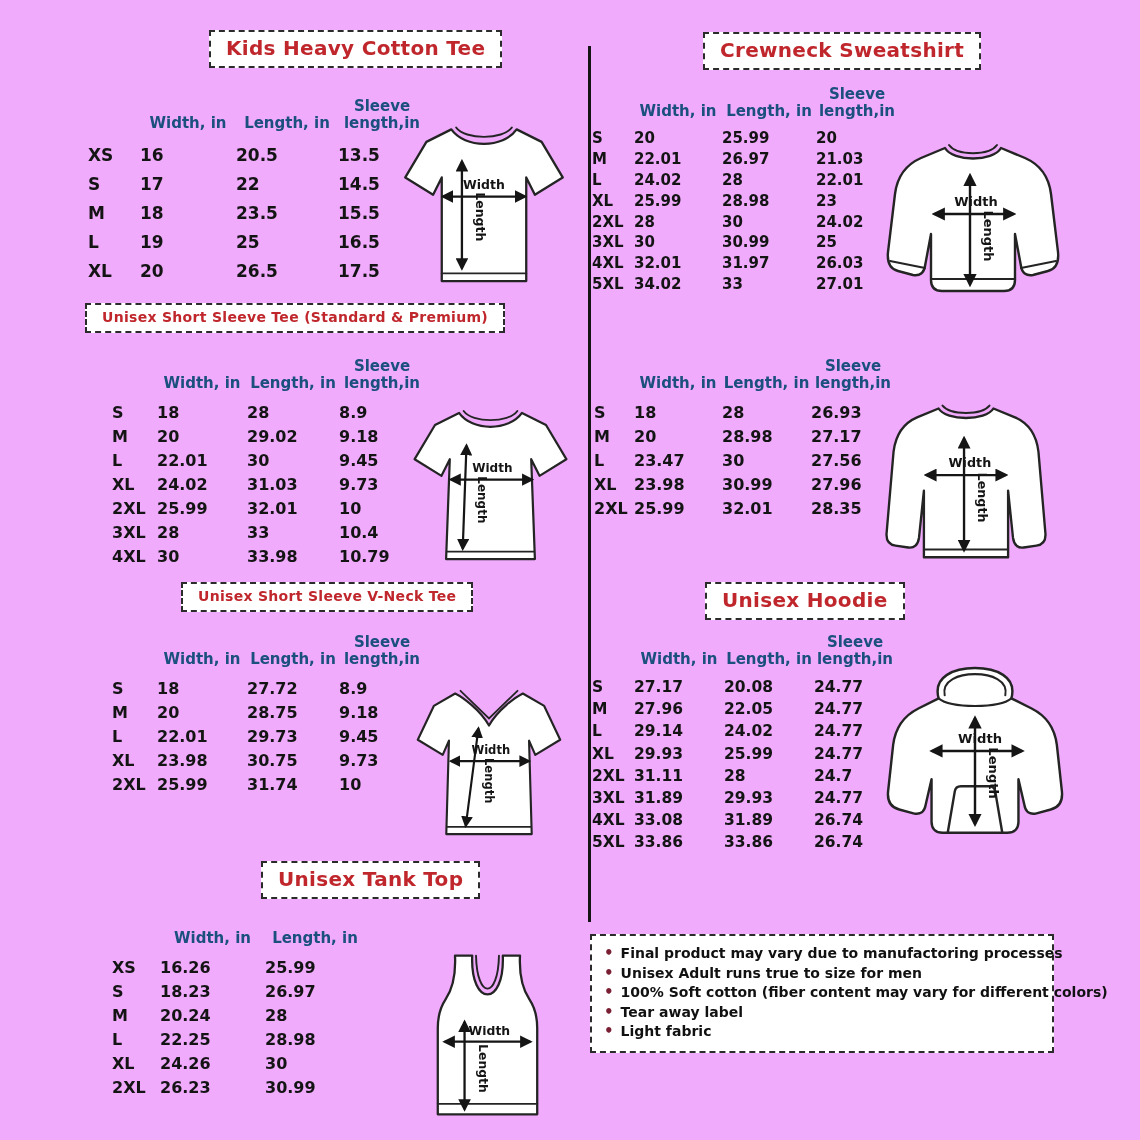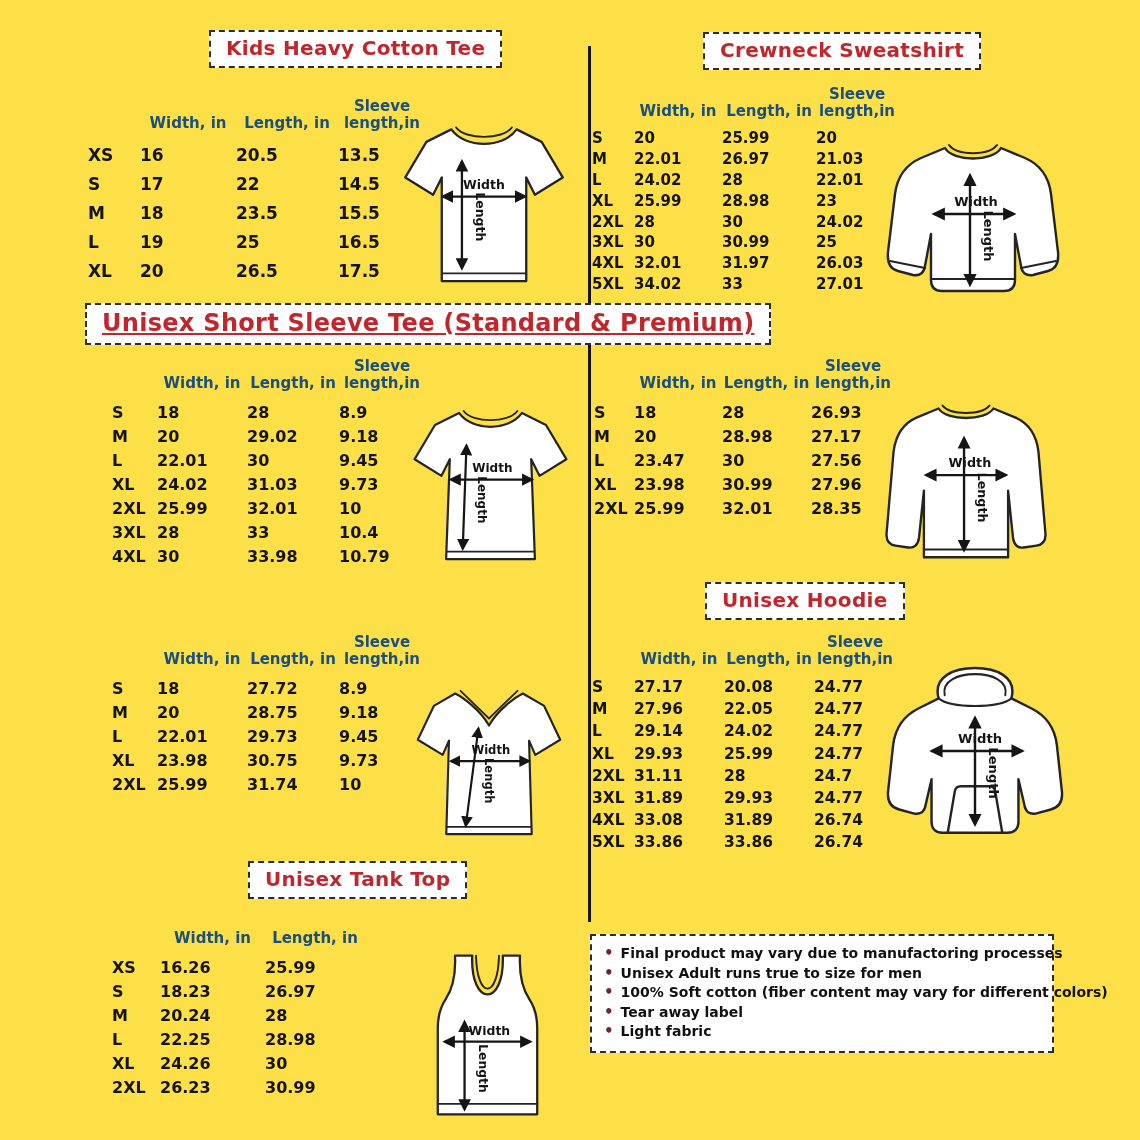--- a/index.html
+++ b/index.html
@@ -1,22 +1,22 @@
 <!DOCTYPE html>
 <html><head>
 <meta charset="utf-8">
 <style>
   html,body{margin:0;padding:0;background:#fff;}
-  .canvas{position:relative;width:1140px;height:1140px;background:#fde047;overflow:hidden;
+  .canvas{position:relative;width:1140px;height:1140px;background:#f0abfc;overflow:hidden;
           font-family:"DejaVu Sans", sans-serif;color:#1d1d1d;}
   .divider{position:absolute;left:588px;top:46px;width:2.5px;height:876px;background:#151515;}
   
   .tbox{position:absolute;border:2.5px dashed #2b2b2b;background:#fff;padding:4px 15px 6px 15px;
         color:#c0272d;font-weight:bold;font-size:20px;white-space:nowrap;letter-spacing:0.3px;}
-  .tbox.long{font-size:24px;text-decoration:underline;}
+  .tbox.long{font-size:14px;}
   
   .table{position:absolute;}
   .thead{display:grid;grid-template-columns:var(--cs) var(--c1) var(--c2) var(--c3,0px);
          align-items:end;min-height:var(--hh);color:#1a4f7e;font-weight:bold;
          font-size:15px;line-height:1.15;text-align:center;padding-bottom:8px;box-sizing:border-box;}
   .thead .h1{grid-column:2;}
   .thead .h2{grid-column:3;}
   .thead .h3{grid-column:4;white-space:normal;width:78px;justify-self:center;}
   .trow{display:grid;grid-template-columns:var(--cs) var(--c1) var(--c2) var(--c3,0px);
         align-items:center;height:var(--rh);}
@@ -285,20 +285,21 @@
       <path class="garment" d="M72,24 L50,33 C36,39 28,52 26,68 L19,150 C18,158 21,163 28,164 L41,166 C47,167 51,163 52,156 L57,108 L57,176 L143,176 L143,108 L148,156 C149,163 153,167 159,166 L172,164 C179,163 182,158 181,150 L174,68 C172,52 164,39 150,33 L128,24 C120,37 80,37 72,24 Z"></path>
       <path class="detail" d="M76,21 C84,31 116,31 124,21"></path>
       <path class="detail" d="M57,168 L143,168"></path>
       <line class="arrow" x1="60" y1="92" x2="140" y2="92" marker-start="url(#arrS)" marker-end="url(#arrE)"></line>
       <line class="arrow" x1="98" y1="55" x2="98" y2="168" marker-start="url(#arrS)" marker-end="url(#arrE)"></line>
       <text x="104" y="84" text-anchor="middle">Width</text>
       <text transform="translate(112,115) rotate(90)" text-anchor="middle">Length</text>
     </svg>
   </div>
 
+  <div class="tbox long" style="left:181px;top:582px;">Unisex Short Sleeve V-Neck Tee</div>
   <div class="table t3" style="left:112px;top:630px;--cs:45px;--c1:90px;--c2:92px;--c3:86px;--hh:46px;--rh:24px;--fs:16px;">
     <div class="thead">
       <span class="h1">Width, in</span>
       <span class="h2">Length, in</span>
       <span class="h3">Sleeve length,in</span>
     </div>
     <div class="tbody">
         <div class="trow">
           <span class="cell sz">S</span>
           <span class="cell">18</span>
@@ -407,21 +408,21 @@
       <path class="detail" d="M64,36 C76,46 124,46 136,36"></path>
       <path class="detail" d="M70,33 C67,18 84,12 100,12 C116,12 133,18 130,33"></path>
       <path class="garment" d="M73,169 L80,128 C80.5,125 83,123 86,123 L114,123 C117,123 119.5,125 120,128 L127,169 Z"></path>
       <line class="arrow" x1="58" y1="88" x2="146" y2="88" marker-start="url(#arrS)" marker-end="url(#arrE)"></line>
       <line class="arrow" x1="100" y1="56" x2="100" y2="160" marker-start="url(#arrS)" marker-end="url(#arrE)"></line>
       <text x="105" y="80" text-anchor="middle">Width</text>
       <text transform="translate(114,110) rotate(90)" text-anchor="middle">Length</text>
     </svg>
   </div>
 
-  <div class="tbox" style="left:248px;top:861px;">Unisex Tank Top</div>
+  <div class="tbox" style="left:261px;top:861px;">Unisex Tank Top</div>
   <div class="table t2" style="left:112px;top:905px;--cs:48px;--c1:105px;--c2:100px;--hh:50px;--rh:24px;--fs:16px;">
     <div class="thead">
       <span class="h1">Width, in</span>
       <span class="h2">Length, in</span>
     </div>
     <div class="tbody">
         <div class="trow">
           <span class="cell sz">XS</span>
           <span class="cell">16.26</span>
           <span class="cell">25.99</span>

